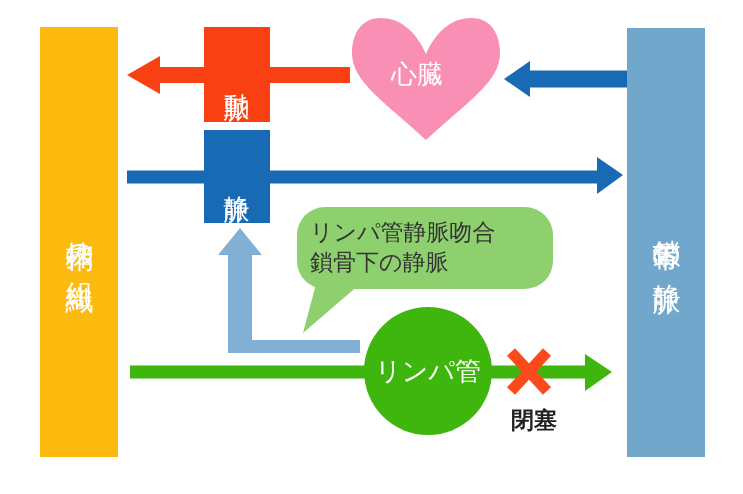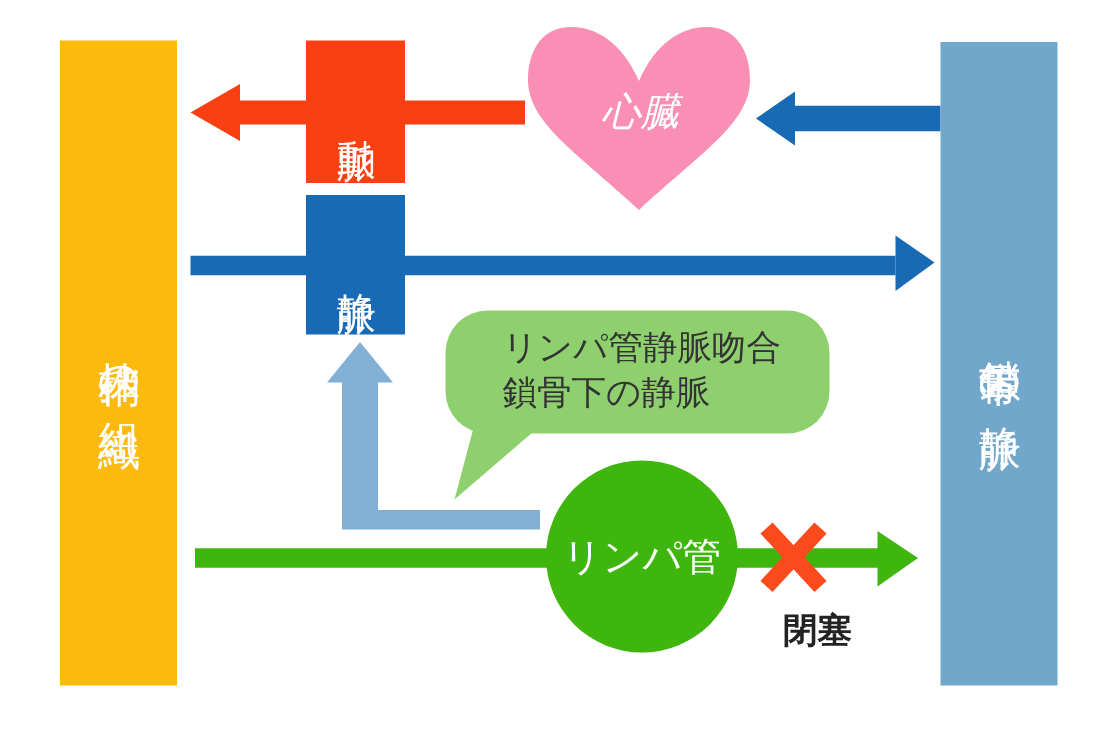--- a/index.html
+++ b/index.html
@@ -14,26 +14,26 @@
     color:#ffffff; letter-spacing:3px; line-height:1;
   }
   .side-bar { width:78px; }
   .side-bar .vtext { font-size:28px; }
   .vessel-box { width:66px; }
   .vessel-box .vtext { font-size:26px; letter-spacing:2px; }
   .heart-label { color:#ffffff; font-size:26px; z-index:3; }
   .bubble {
     border-radius:28px; z-index:2;
     display:flex; flex-direction:column; justify-content:center;
-    padding-left:38px; box-sizing:border-box;
+    padding-left:13px; box-sizing:border-box;
   }
   .bubble .line { color:#333333; font-size:23px; line-height:1.3; }
   .lymph-circle { border-radius:50%; }
   .lymph-circle .label { color:#ffffff; font-size:26px; }
-  .occlusion-label { color:#222222; font-size:23px; font-weight:bold; text-align:center;justify-content:flex-end; }
+  .occlusion-label { color:#222222; font-size:23px; font-weight:bold; text-align:center; }
 </style>
 </head>
 <body>
 
 <div id="stage">
 
   <svg id="diagram-svg" width="743" height="494" viewBox="0 0 743 494">
 
     <path d="M426,54 C415,29 398,18 381,18 C359,18 352,37 352,53 C352,82 384,101 426,140 C468,101 500,82 500,53 C500,37 493,18 471,18 C454,18 437,29 426,54 Z" fill="#F98FB4"></path>
 
@@ -68,21 +68,21 @@
   </div>
 
   <div class="node vessel-box" style="left: 204px; top: 27px; height: 95px; background-color: rgb(248, 64, 18);">
     <div class="vtext">動脈</div>
   </div>
 
   <div class="node vessel-box" style="left: 204px; top: 130px; height: 93px; background-color: rgb(23, 106, 179);">
     <div class="vtext">静脈</div>
   </div>
 
-  <div class="node heart-label" style="left:386px; top:59px; width:82px; height:30px;font-style:italic;">
+  <div class="node heart-label" style="left:376px; top:59px; width:82px; height:30px;">
     <span>心臓</span>
   </div>
 
   <div class="bubble node" style="left: 297px; top: 207px; width: 256px; height: 82px; align-items: flex-start; background-color: rgb(143, 208, 110);">
     <div class="line">リンパ管静脈吻合</div>
     <div class="line">鎖骨下の静脈</div>
   </div>
 
   <div class="node lymph-circle" style="left: 364px; top: 307px; width: 128px; height: 128px; background-color: rgb(63, 182, 14);">
     <div class="label">リンパ管</div>

